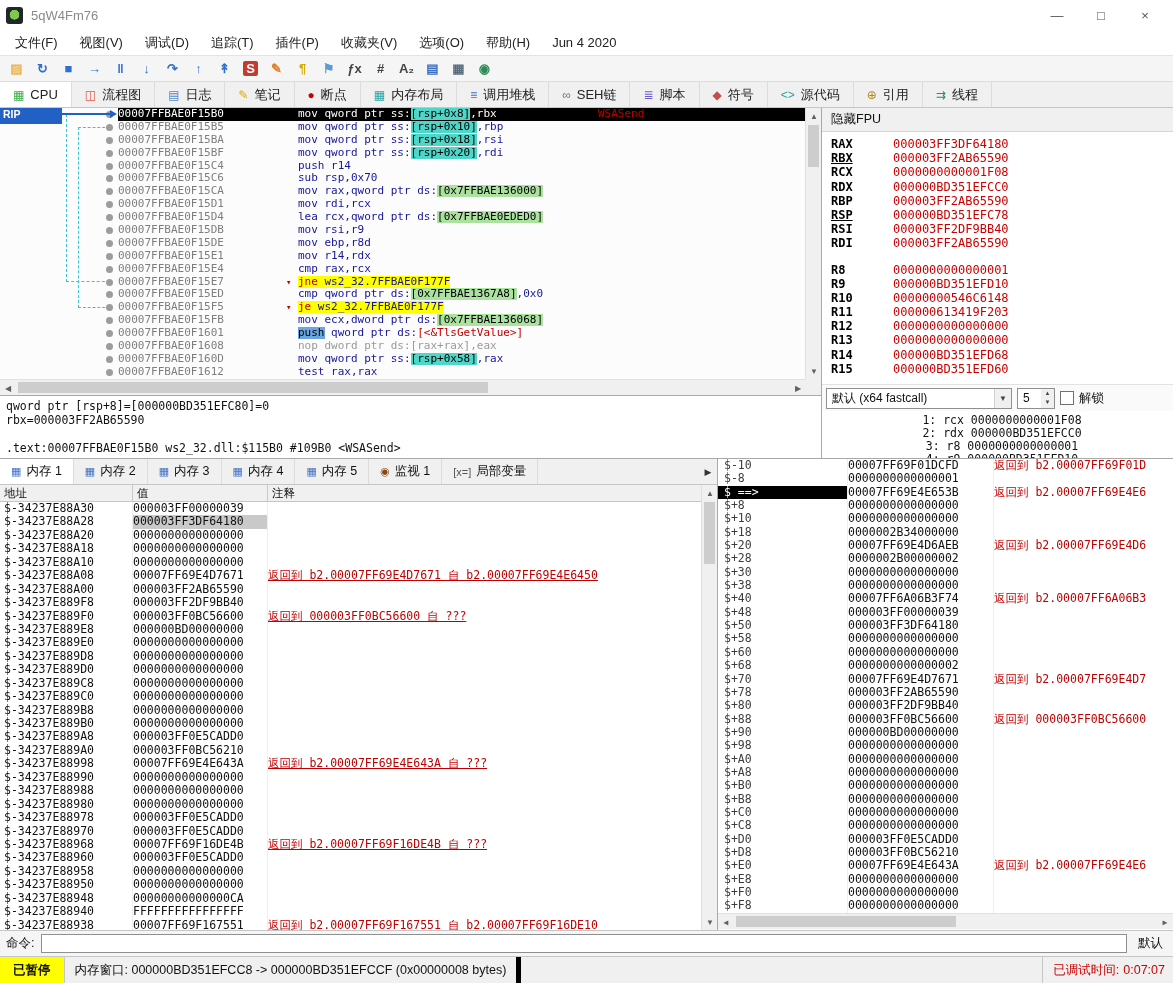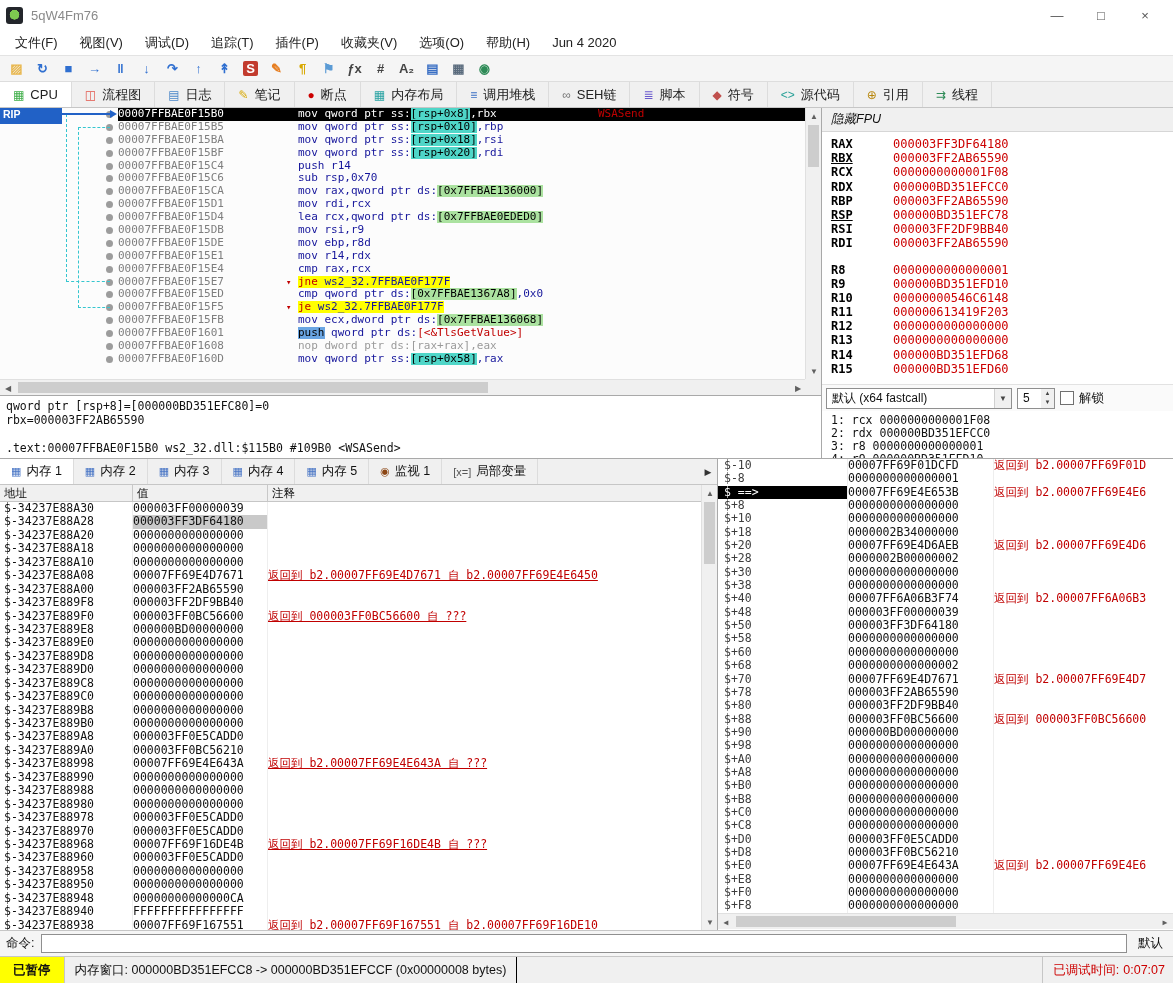--- a/index.html
+++ b/index.html
@@ -90,21 +90,21 @@
   .corner { position:absolute; right:0; top:271px; width:16px; height:16px; background:#f0f0f0; }
 
   .infobox { position:absolute; left:0; right:0; bottom:0; height:63px; background:#fff;
     border-top:1px solid #a9a9a9; font-family:"DejaVu Sans Mono",monospace; font-size:11.5px;
     padding:3px 6px; color:#111; }
   .infobox div { height:14px; line-height:14px; white-space:pre; }
 
   
   .regs { flex:1; background:#fff; position:relative; overflow:hidden; }
   .fpu-bar { height:24px; background:#f0f0f0; border-bottom:1px solid #d6d6d6;
-    display:flex; align-items:center; padding-left:9px; font-size:12.5px;font-style:italic; }
+    display:flex; align-items:center; padding-left:9px; font-size:12.5px; }
   .reglist { padding:5px 0 0 9px; height:250px; overflow:hidden;
     font-family:"DejaVu Sans Mono",monospace; font-size:12px; }
   .rrow { height:14.2px; line-height:14.2px; display:flex; }
   .rrow.gap { height:12px; }
   .rn { width:62px; color:#000; font-weight:bold; }
   .rn.u { text-decoration:underline; }
   .rv { color:#cc0000; }
   .ccrow { position:absolute; top:276px; left:0; right:0; height:27px; border-top:1px solid #e2e2e2;
     display:flex; align-items:center; gap:5px; padding:0 4px; background:#fafafa; overflow:hidden; }
   .combo { width:186px; height:21px; border:1px solid #8f8f8f; background:#fff;
@@ -112,21 +112,21 @@
   .combo .dd { margin-left:auto; width:17px; height:100%; border-left:1px solid #d0d0d0;
     display:flex; align-items:center; justify-content:center; font-size:8px; color:#444; background:#f0f0f0; }
   .spin { width:38px; height:21px; border:1px solid #8f8f8f; background:#fff;
     display:flex; align-items:center; font-size:12px; padding-left:5px; }
   .spin .btns { margin-left:auto; width:13px; display:flex; flex-direction:column;
     font-size:6px; color:#444; line-height:9px; text-align:center; background:#f0f0f0; height:100%;
     justify-content:center; }
   .chk { width:14px; height:14px; border:1px solid #707070; background:#fff; flex:none; }
   .locklabel { font-size:12.5px; white-space:nowrap; }
   .args { position:absolute; top:304px; left:0; right:0; height:46px; overflow:hidden;
-    padding:2px 0 0 9px; font-family:"DejaVu Sans Mono",monospace; font-size:11.5px; }
+    padding:2px 0 0 9px; font-family:"DejaVu Sans Mono",monospace; font-size:11.5px;text-align:center; }
   .arow { height:13px; line-height:13px; white-space:pre; }
 
   
   .bottom { position:absolute; top:458px; left:0; right:0; height:472px; display:flex;
     background:#fff; border-top:1px solid #a9a9a9; }
   .bleft { width:718px; position:relative; border-right:1px solid #a9a9a9; overflow:hidden; }
   .btabs { height:26px; background:#f0f0f0; border-bottom:1px solid #c6c6c6; display:flex; overflow:hidden; }
   .btab { display:flex; align-items:center; gap:5px; padding:0 11px; font-size:12.5px;
     border-right:1px solid #dcdcdc; white-space:nowrap; }
   .btab.active { background:#fff; }
@@ -161,21 +161,21 @@
   
   .cmdbar { position:absolute; top:930px; left:0; right:0; height:26px; background:#f5f5f5;
     border-top:1px solid #c6c6c6; display:flex; align-items:center; gap:7px; padding:0 6px; }
   .cmdlabel { font-size:12.5px;text-align:right; }
   .cmdinput { flex:1; height:19px; border:1px solid #8f8f8f; background:#fff; font-size:12px; padding:0 4px; }
   .cmddef { font-size:12.5px; padding:0 4px; }
   .statusbar { position:absolute; top:956px; left:0; right:0; height:27px; background:#f0f0f0;
     border-top:1px solid #c6c6c6; display:flex; align-items:center; font-size:12.5px; }
   .paused { background:#ffff00; height:100%; display:flex; align-items:center;
     padding:0 13px; font-weight:bold; border-right:1px solid #c6c6c6; }
-  .memwin { padding:0 10px; border-right:1px solid #000000; height:100%; display:flex; align-items:center;text-align:right; }
+  .memwin { padding:0 10px; border-right:5px solid #000000; height:100%; display:flex; align-items:center;text-align:right; }
   .dbgtime { margin-left:auto; height:100%; display:flex; align-items:center; gap:4px;
     border-left:1px solid #c6c6c6; padding:0 8px 0 10px; color:#cc0000; }
 </style>
 </head>
 <body>
 
 <div class="titlebar">
   <span class="appicon"></span>
   <span class="wtitle">5qW4Fm76</span>
   <div class="winbtns">
@@ -589,20 +589,31 @@
               <span class="dot"></span>
             </div>
             <div class="dbody">
               <span class="addr">00007FFBAE0F160D</span>
               <span class="jarr"></span>
               <span class="instr"><span class="itxt"><span class="mn">mov</span> qword ptr ss:<span class="tk-stk">[rsp+0x58]</span>,rax</span></span>
               <span class="cmt"></span>
             </div>
           </div>
 
+          <div class="drow">
+            <div class="gut">
+              <span class="dot"></span>
+            </div>
+            <div class="dbody">
+              <span class="addr">00007FFBAE0F1612</span>
+              <span class="jarr"></span>
+              <span class="instr"><span class="itxt"><span class="mn">test</span> rax,rax</span></span>
+              <span class="cmt"></span>
+            </div>
+          </div>
         </div>
 
       <div class="sb dvs">
         <span class="ar" style="top:0">▲</span>
         <div class="th"></div>
         <span class="ar" style="bottom:0">▼</span>
       </div>
       <div class="sb dhs">
         <span class="ar" style="left:0">◀</span>
         <div class="th"></div>

